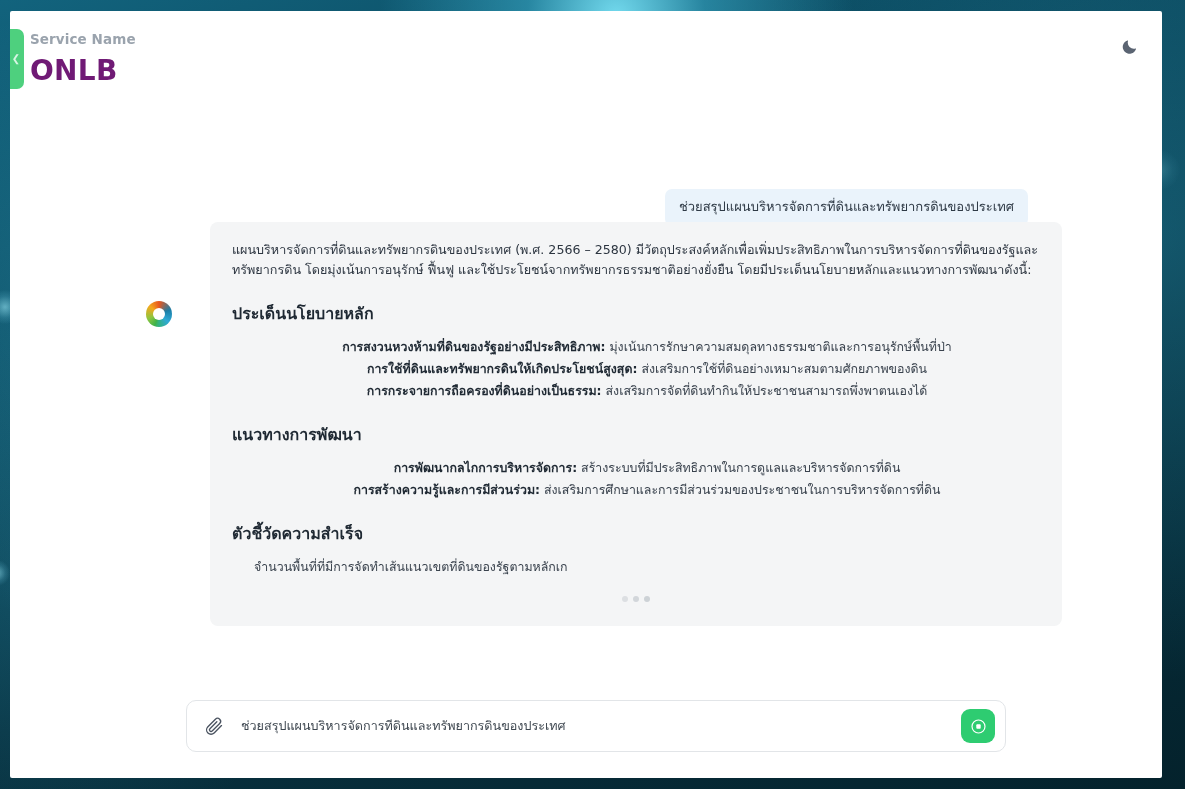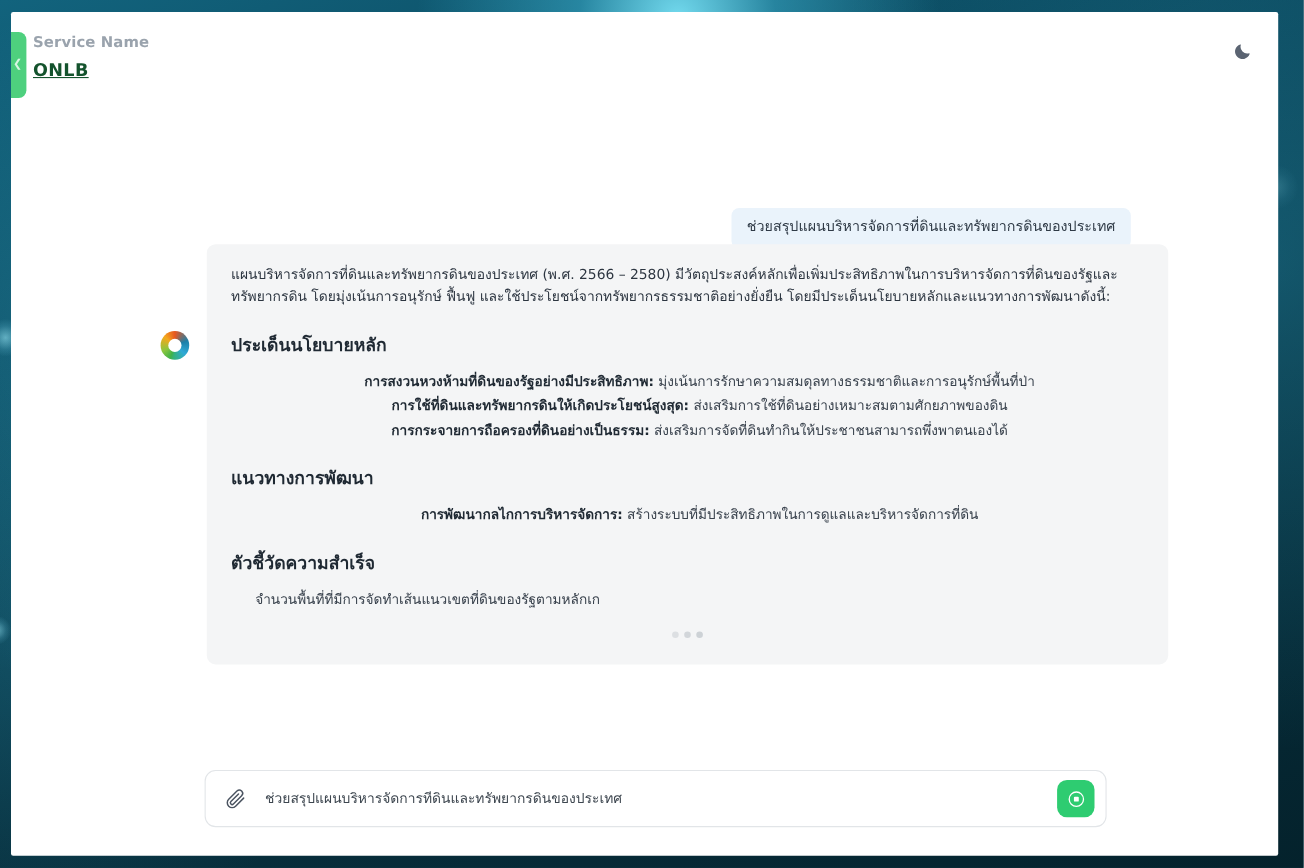--- a/index.html
+++ b/index.html
@@ -80,25 +80,24 @@
     top: 20px;
     font-size: 13.5px;
     font-weight: bold;
     color: #9aa3ad;
     letter-spacing: 0.1px;
   }
   #service-title {
     position: absolute;
     left: 20px;
     top: 43px;
-    font-size: 16px;
+    font-size: 28px;
     font-weight: bold;
-    color: #14532d;
+    color: #701a75;
     letter-spacing: 0.3px;
-    text-decoration: underline;
   }
   #theme-toggle {
     position: absolute;
     right: 22px;
     top: 24px;
     width: 22px;
     height: 22px;
     display: flex;
     align-items: center;
     justify-content: center;
@@ -131,20 +130,21 @@
     max-width: 620px;
   }
 
   #msg-assistant-row {
     position: absolute;
     left: 136px;
     top: 125px;
     width: 916px;
     display: flex;
     align-items: flex-start;
+    gap: 22px;
   }
   #assistant-avatar {
     width: 26px;
     height: 26px;
     flex: 0 0 26px;
     margin-top: 79px;
     border-radius: 50%;
     background:
       conic-gradient(from 200deg,
         #3fb24a 0deg, #8cc63f 45deg,
@@ -329,20 +329,24 @@
           </ul>
         </div>
 
         <div class="section-block">
           <div class="section-heading">แนวทางการพัฒนา</div>
           <ul class="bullet-list">
             <li class="bullet-item">
               <span class="bullet-term">การพัฒนากลไกการบริหารจัดการ:</span>
               <span>สร้างระบบที่มีประสิทธิภาพในการดูแลและบริหารจัดการที่ดิน</span>
             </li>
+            <li class="bullet-item">
+              <span class="bullet-term">การสร้างความรู้และการมีส่วนร่วม:</span>
+              <span>ส่งเสริมการศึกษาและการมีส่วนร่วมของประชาชนในการบริหารจัดการที่ดิน</span>
+            </li>
           </ul>
         </div>
 
         <div class="section-block last">
           <div class="section-heading">ตัวชี้วัดความสำเร็จ</div>
           <div class="plain-item">จำนวนพื้นที่ที่มีการจัดทำเส้นแนวเขตที่ดินของรัฐตามหลักเก</div>
         </div>
 
         <div id="typing-indicator">
           <span></span>

